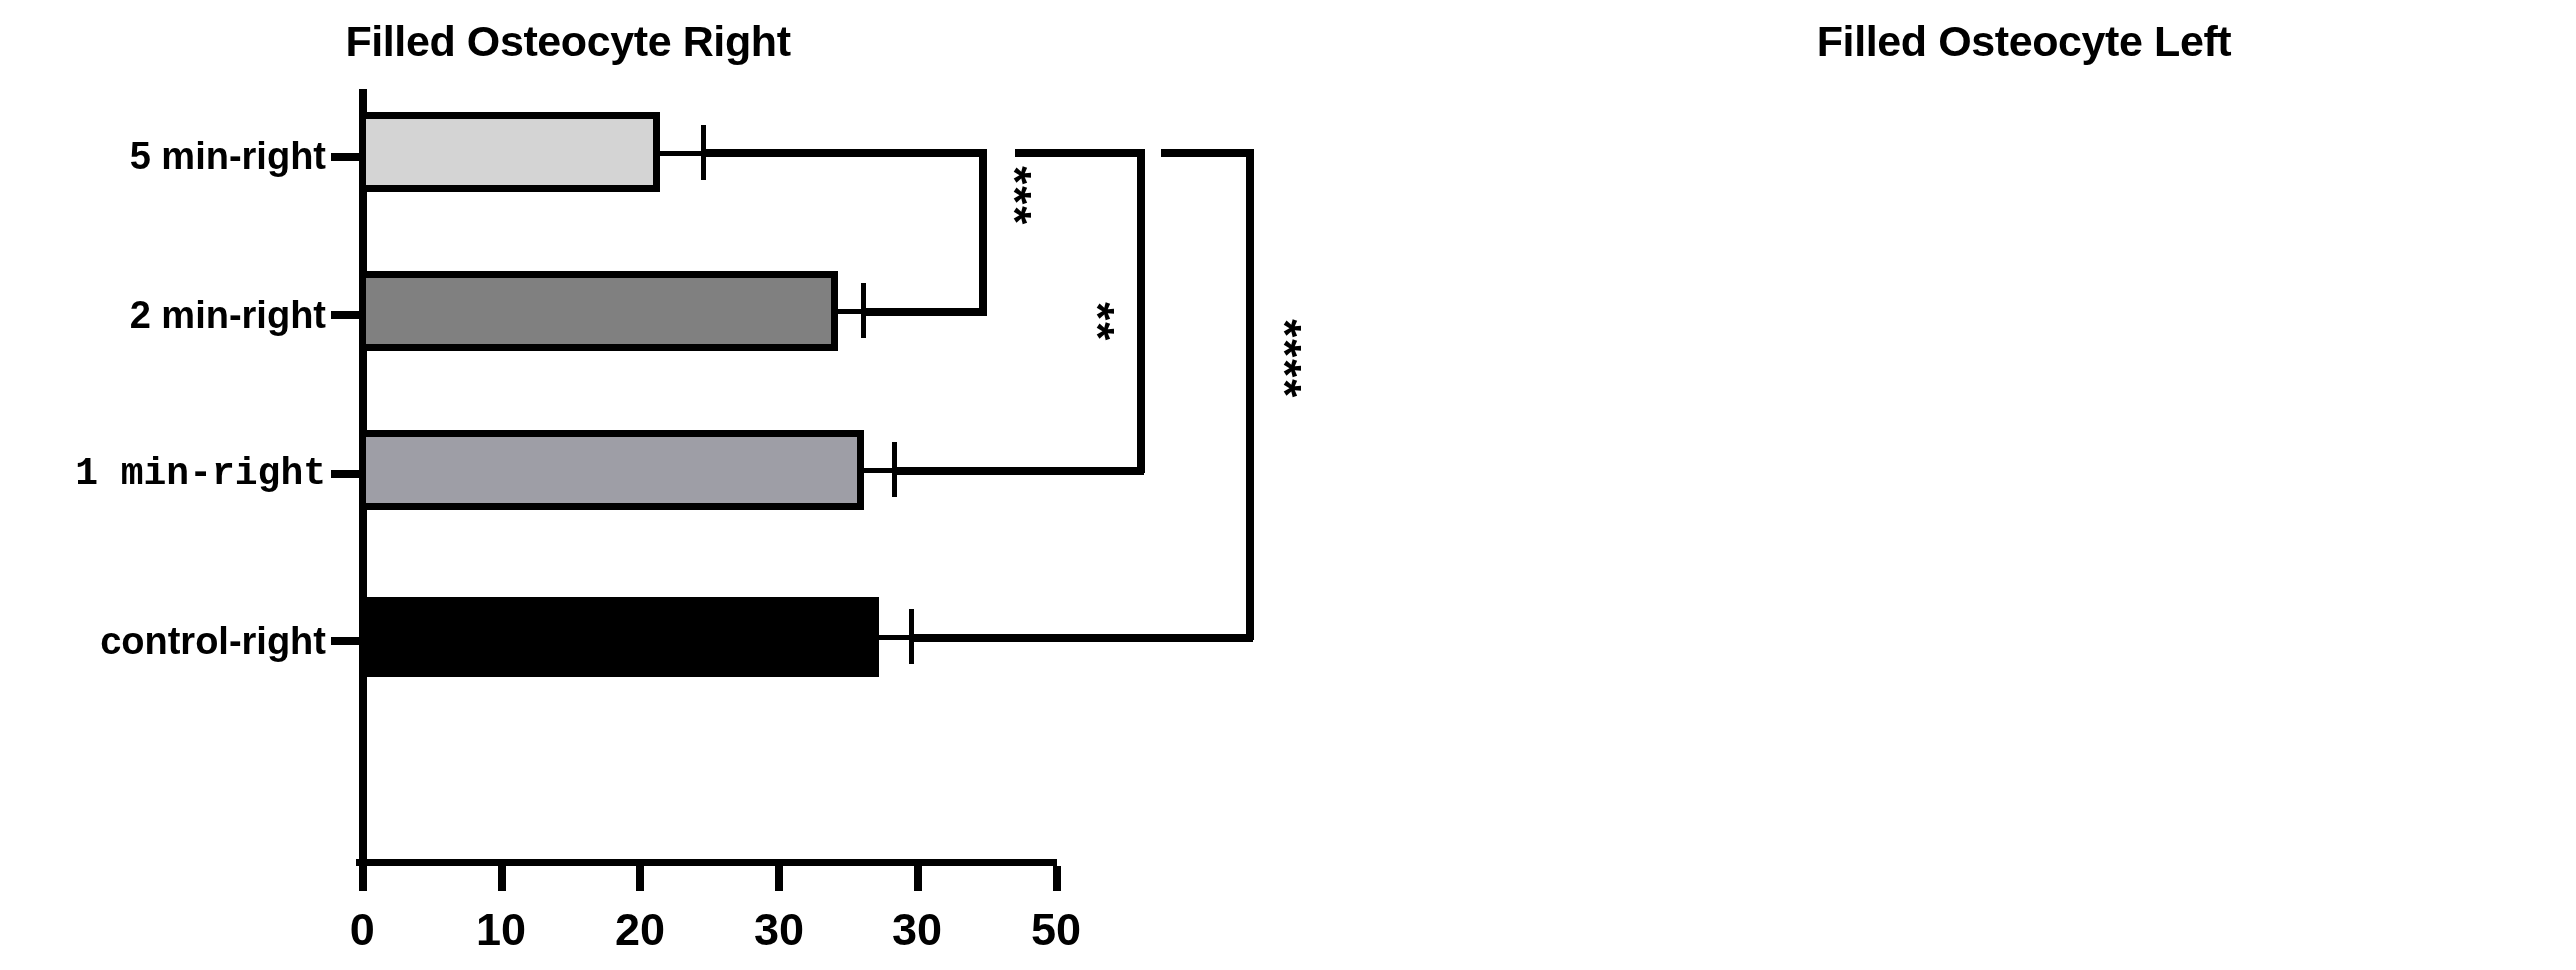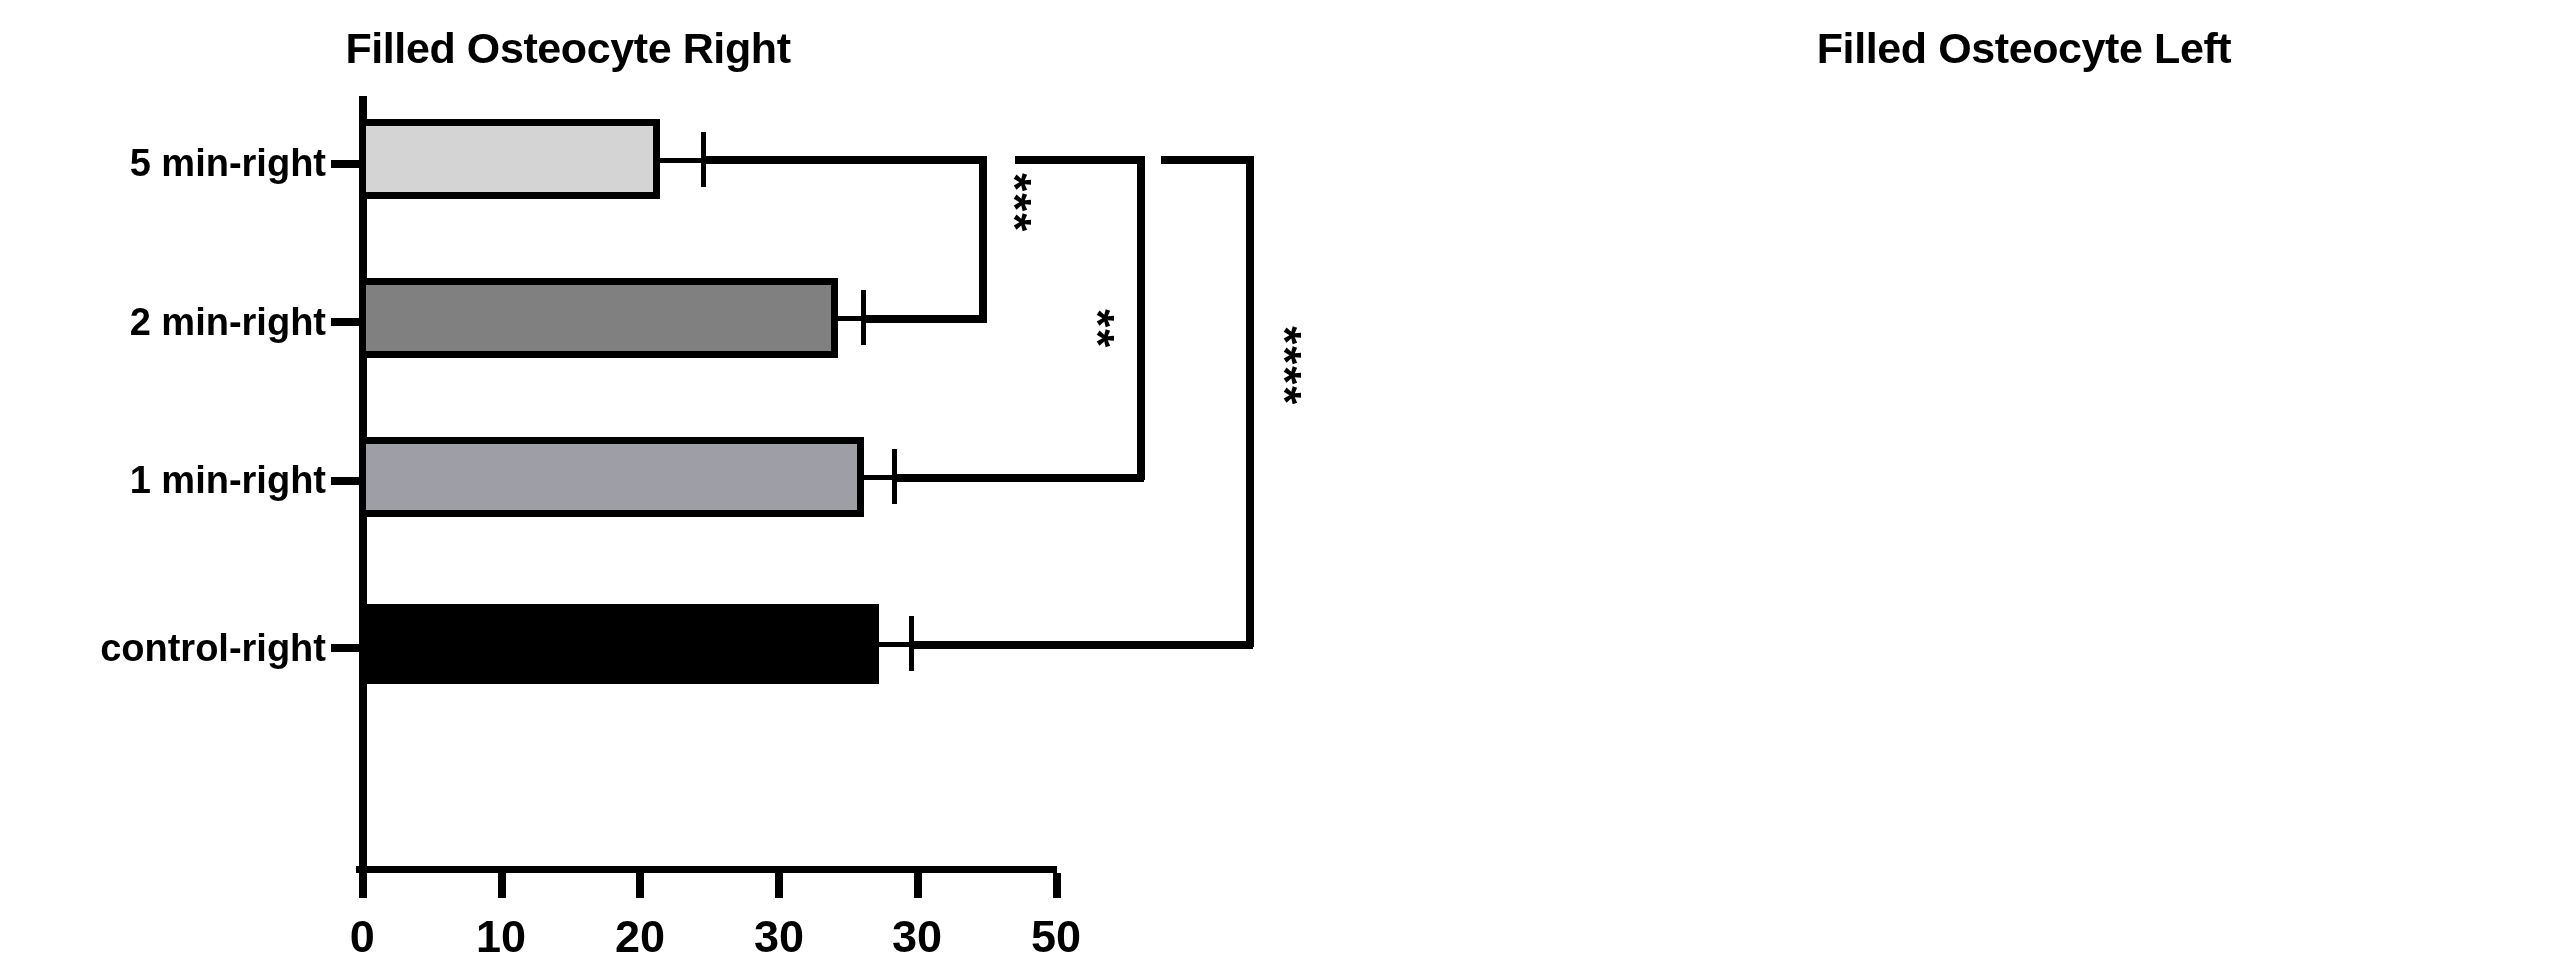--- a/index.html
+++ b/index.html
@@ -4,21 +4,21 @@
 <style>
   html, body { margin:0; padding:0; background:#ffffff; }
   body {
     width:2576px; height:970px;
     font-family:"Liberation Sans", sans-serif;
     color:#000;
     overflow:hidden;
   }
   .page { position:relative; width:2576px; height:970px; }
 
-  .panel { position:absolute; top:12px; height:846px; }
+  .panel { position:absolute; top:5px; height:846px; }
   .panel-left  { left:0px;    width:1304px; }
   .panel-right { left:1304px; width:1272px; }
 
   .chart-title {
     position:absolute; top:11.7px; left:0; width:100%;
     text-align:center;
     font-size:43px; font-weight:bold; letter-spacing:-0.4px;
     white-space:nowrap;
   }
   .panel-left .chart-title  { left:-84px; }
@@ -115,21 +115,21 @@
       <div class="tick-x-label" style="left:558px;">30</div>
       <div class="tick-x-label" style="left:697px;">50</div>
 
       <div class="tick-y" style="top:64px;"></div>
       <div class="tick-y" style="top:222px;"></div>
       <div class="tick-y" style="top:381px;"></div>
       <div class="tick-y" style="top:548px;"></div>
 
       <div class="cat-label" style="top:67px;text-align:right;">5 min-right</div>
       <div class="cat-label" style="top:226px;">2 min-right</div>
-      <div class="cat-label" style="top:384px;">1 min-right</div>
+      <div class="cat-label" style="top:384px;font-family:Liberation Mono, monospace;">1 min-right</div>
       <div class="cat-label" style="top:552px;">control-right</div>
 
       <div class="bar" style="top:23.4px; height:80px; width:301px; background:#d4d4d4;"></div>
       <div class="err" style="top:64px; left:301px; width:46px;">
         <div class="err-line" style="left:0; width:46px;"></div>
         <div class="err-cap" style="left:41px; top:-27.6px; height:55px;"></div>
       </div>
 
       <div class="bar" style="top:182px; height:80px; width:479px; background:#808080;"></div>
       <div class="err" style="top:222px; left:479px; width:27.6px;">

